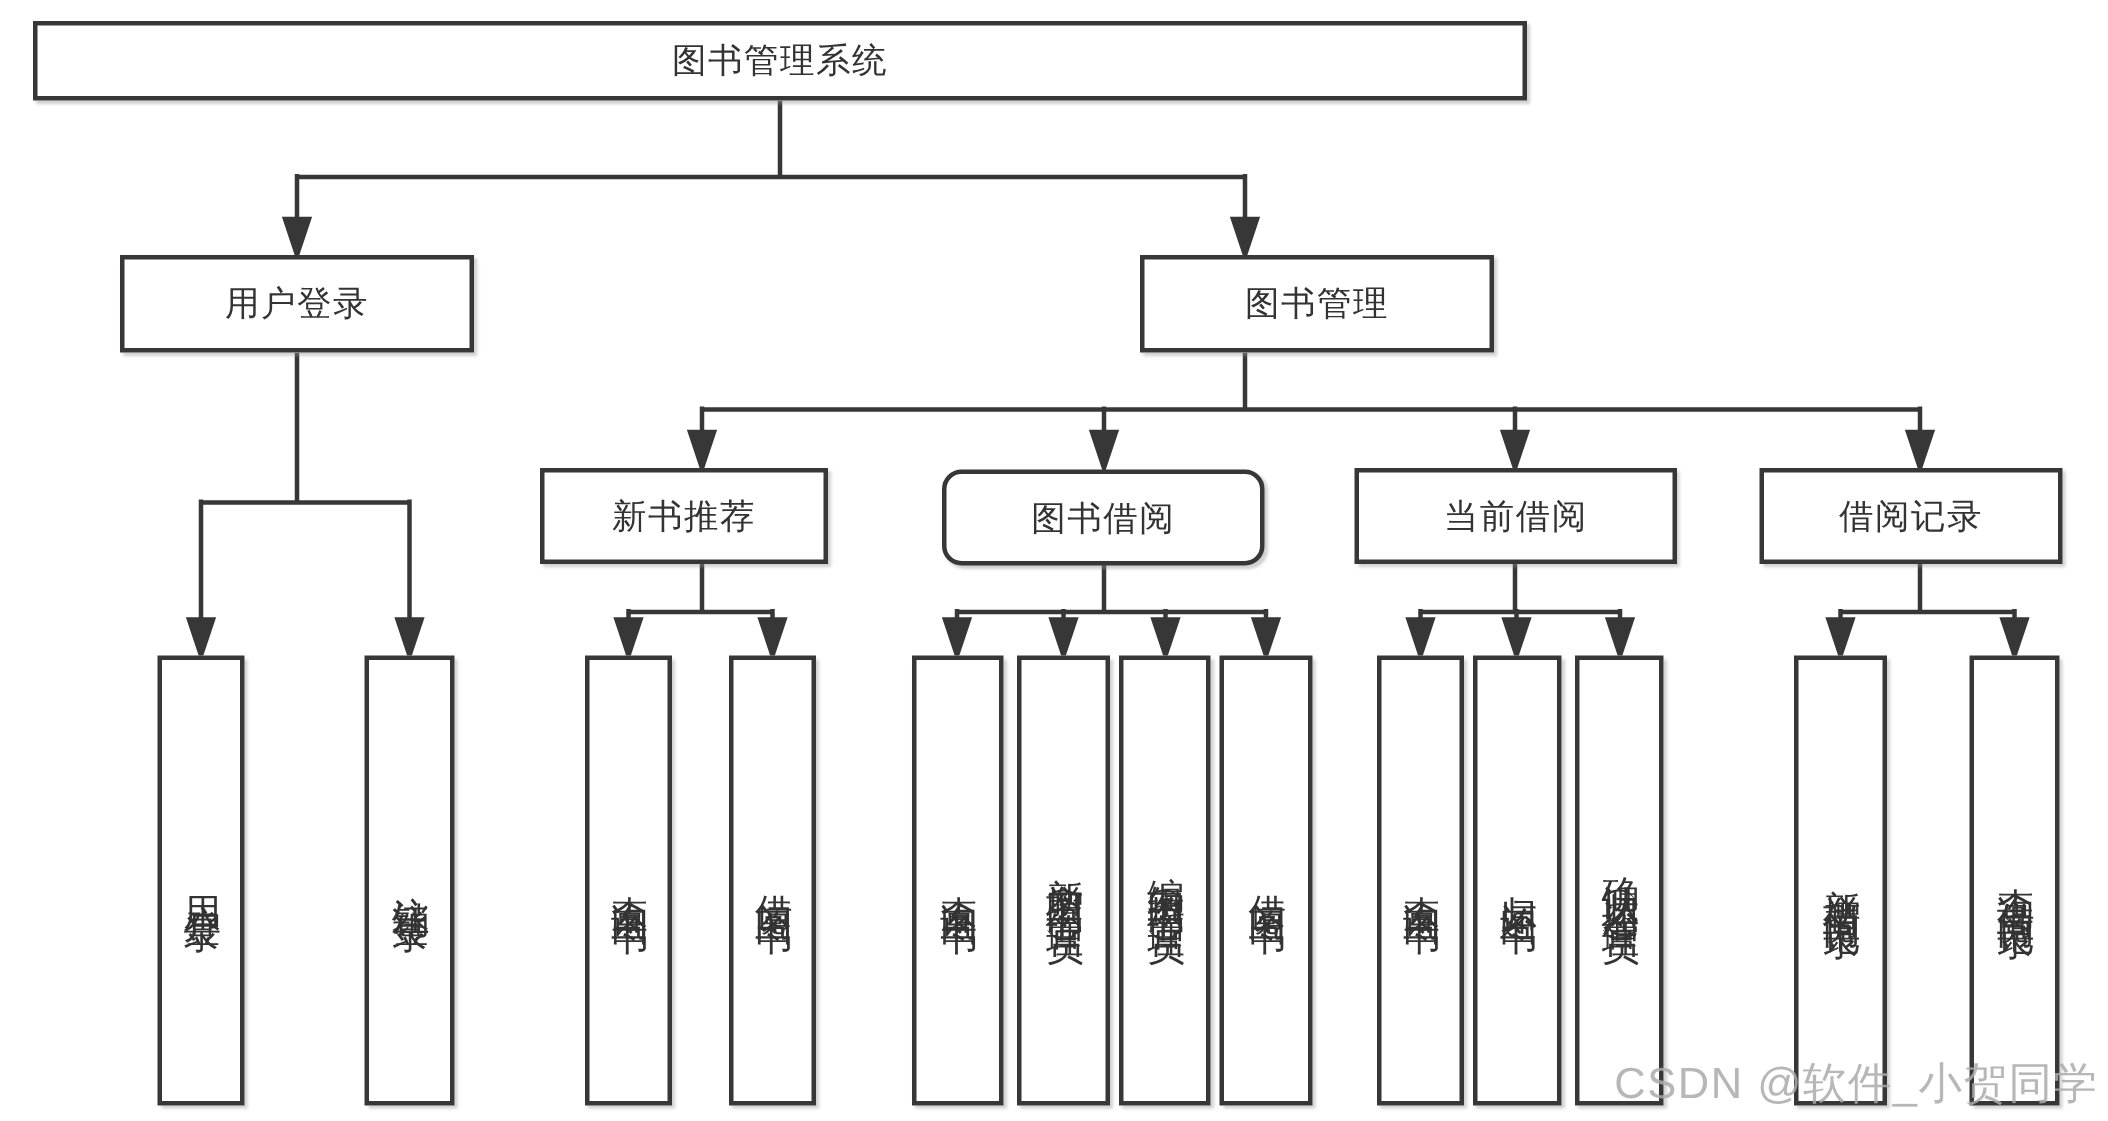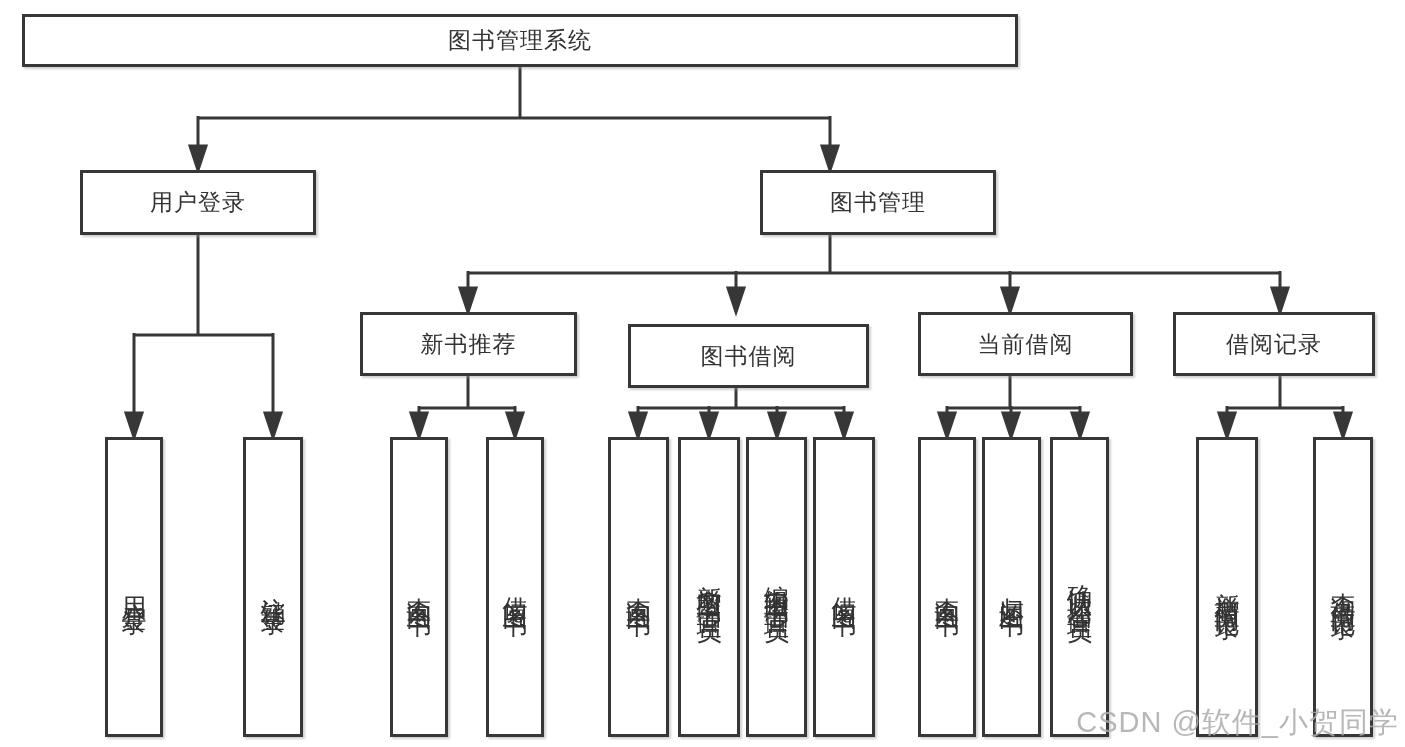--- a/index.html
+++ b/index.html
@@ -111,27 +111,27 @@
     <span>图书管理系统</span>
   </div>
 
   <div class="box hbox" style="left:80px;top:170px;width:236px;height:65px;">
     <span>用户登录</span>
   </div>
   <div class="box hbox" style="left:712px;top:170px;width:236px;height:65px;margin-left:48px;">
     <span>图书管理</span>
   </div>
 
-  <div class="box hbox" style="left:360px;top:312px;width:217px;height:64px;">
+  <div class="box hbox" style="left:360px;top:312px;width:192px;height:64px;">
     <span>新书推荐</span>
   </div>
-  <div class="box hbox" style="left:628px;top:324px;width:241px;height:64px;">
+  <div class="box hbox" style="left:628px;top:313px;width:215px;height:64px;border-radius:13px;">
     <span>图书借阅</span>
   </div>
-  <div class="box hbox" style="left:903px;top:312px;width:215px;height:64px;margin-left:15px;">
+  <div class="box hbox" style="left:903px;top:312px;width:215px;height:64px;">
     <span>当前借阅</span>
   </div>
   <div class="box hbox" style="left:1173px;top:312px;width:202px;height:64px;">
     <span>借阅记录</span>
   </div>
 
   <div class="box vbox" style="left:105px;top:437px;width:58px;height:300px;">
     <span class="vtext">用户登录</span>
   </div>
   <div class="box vbox" style="left:243px;top:437px;width:60px;height:300px;">

